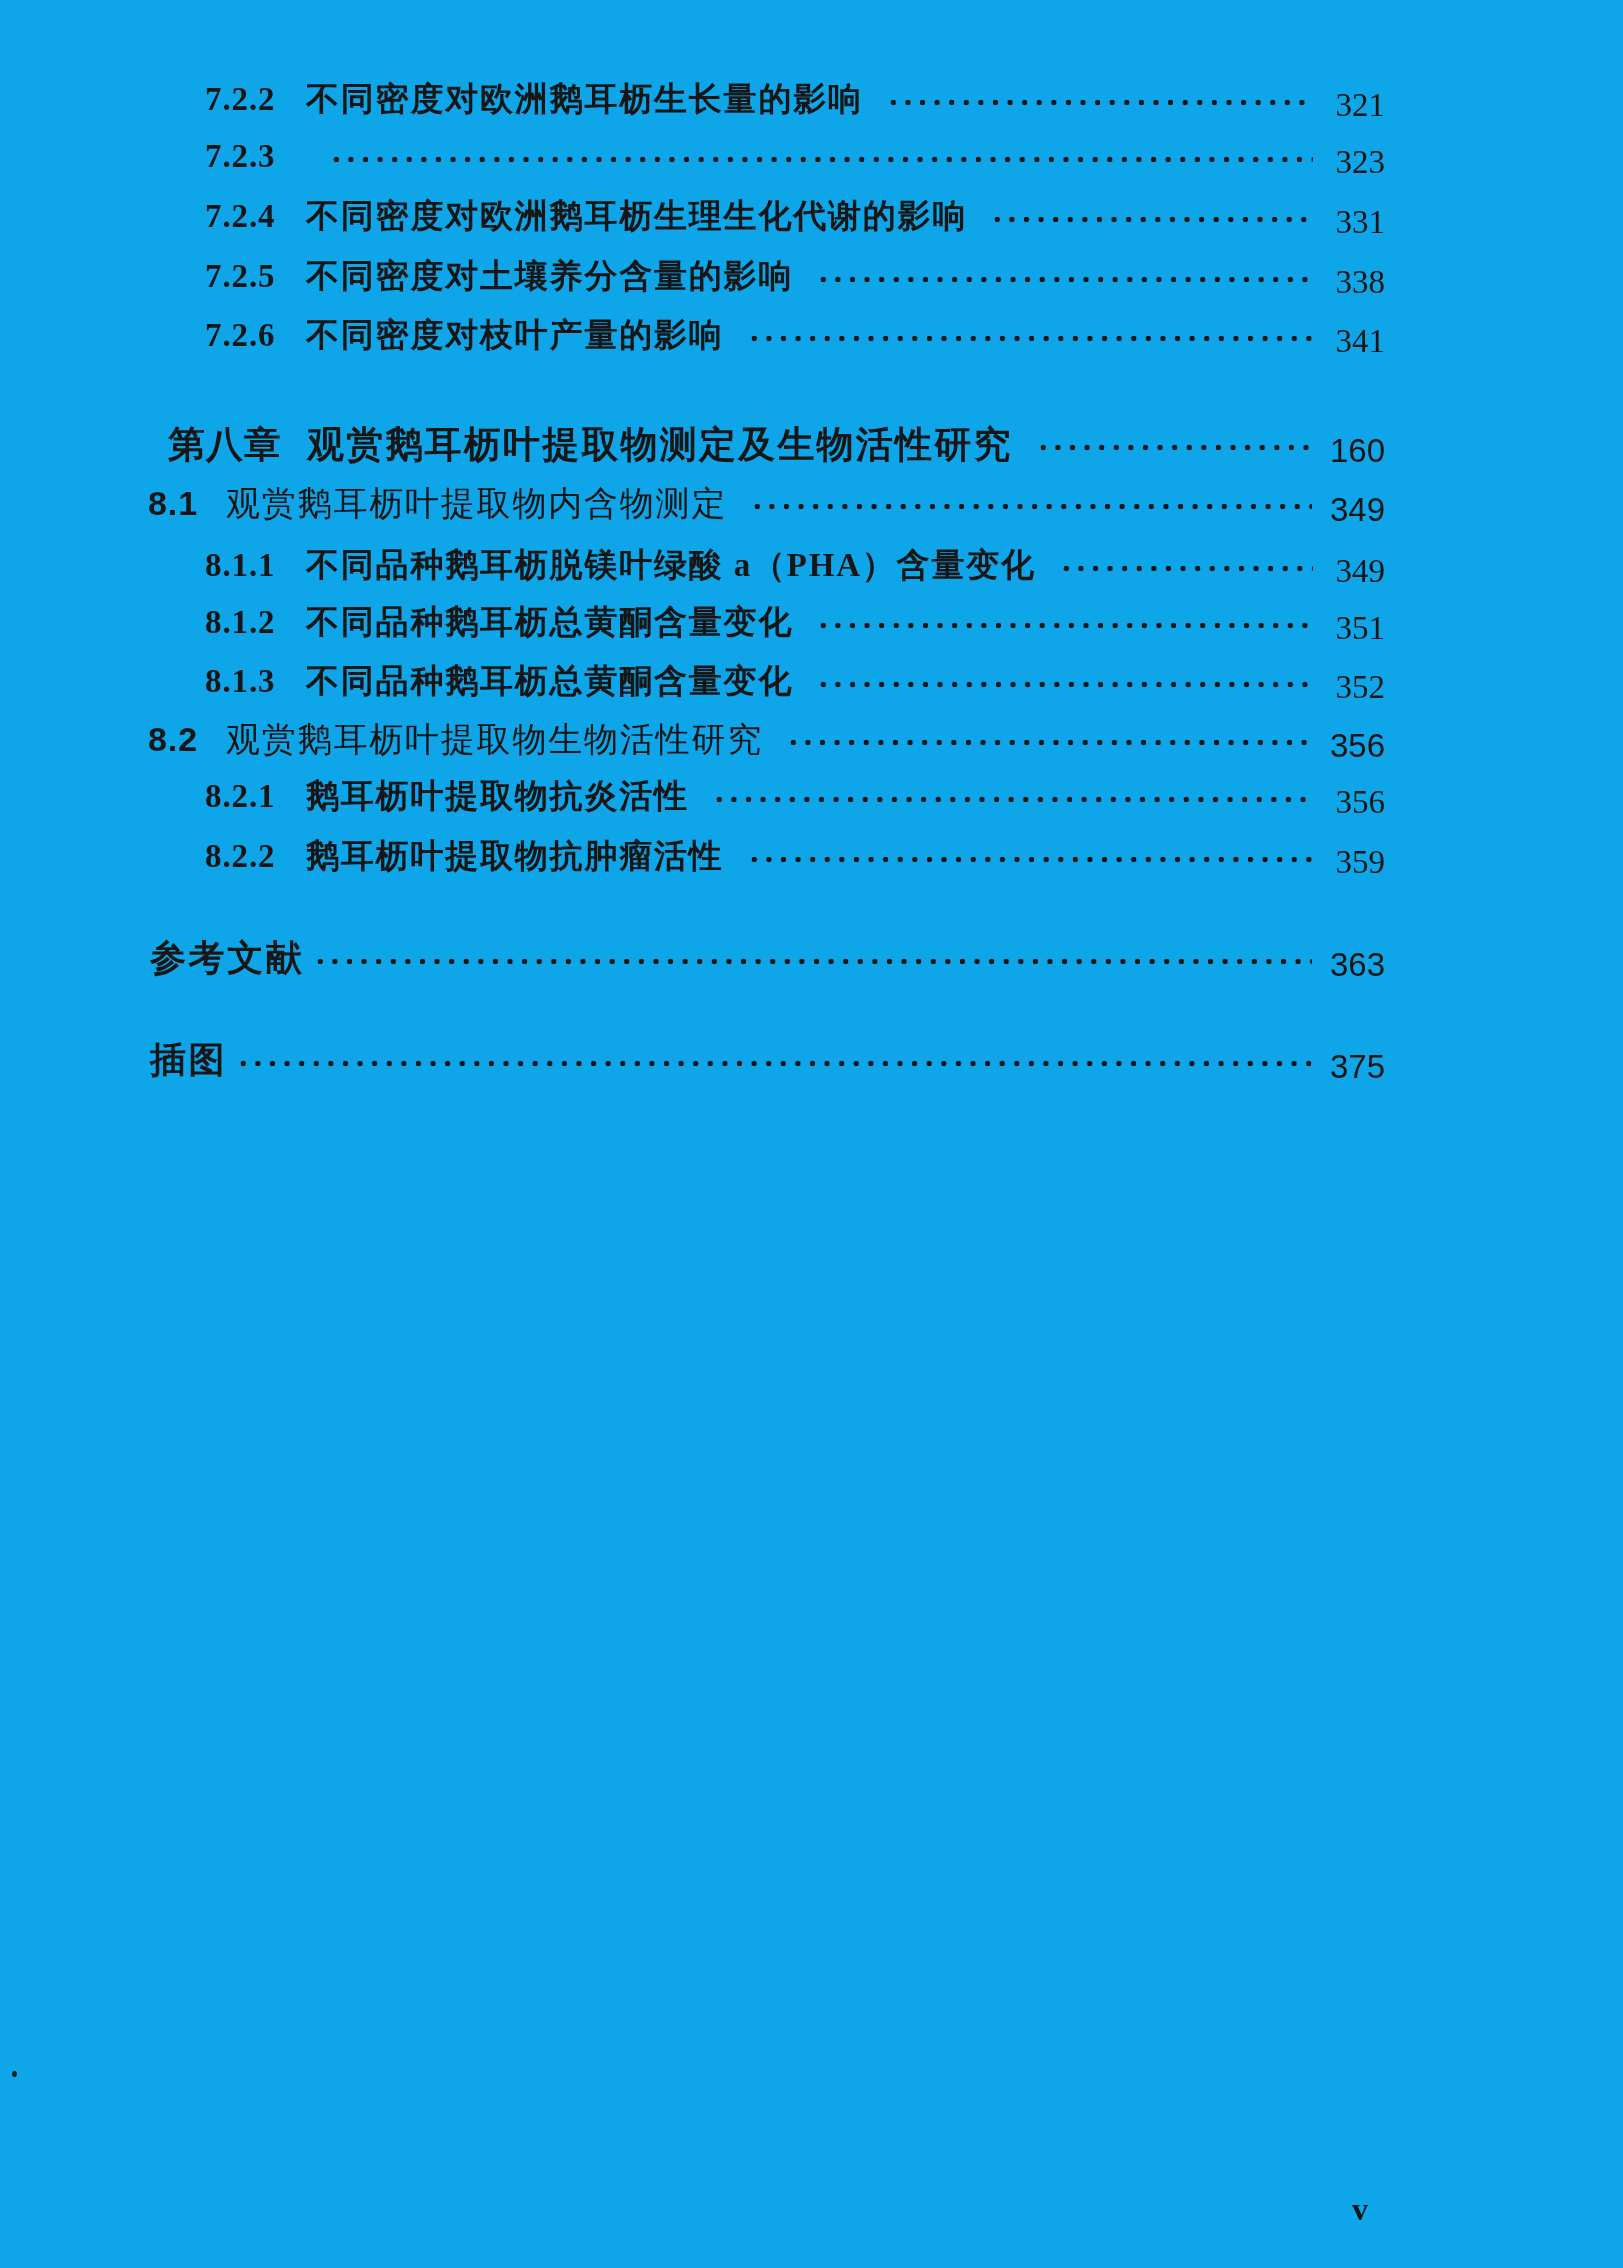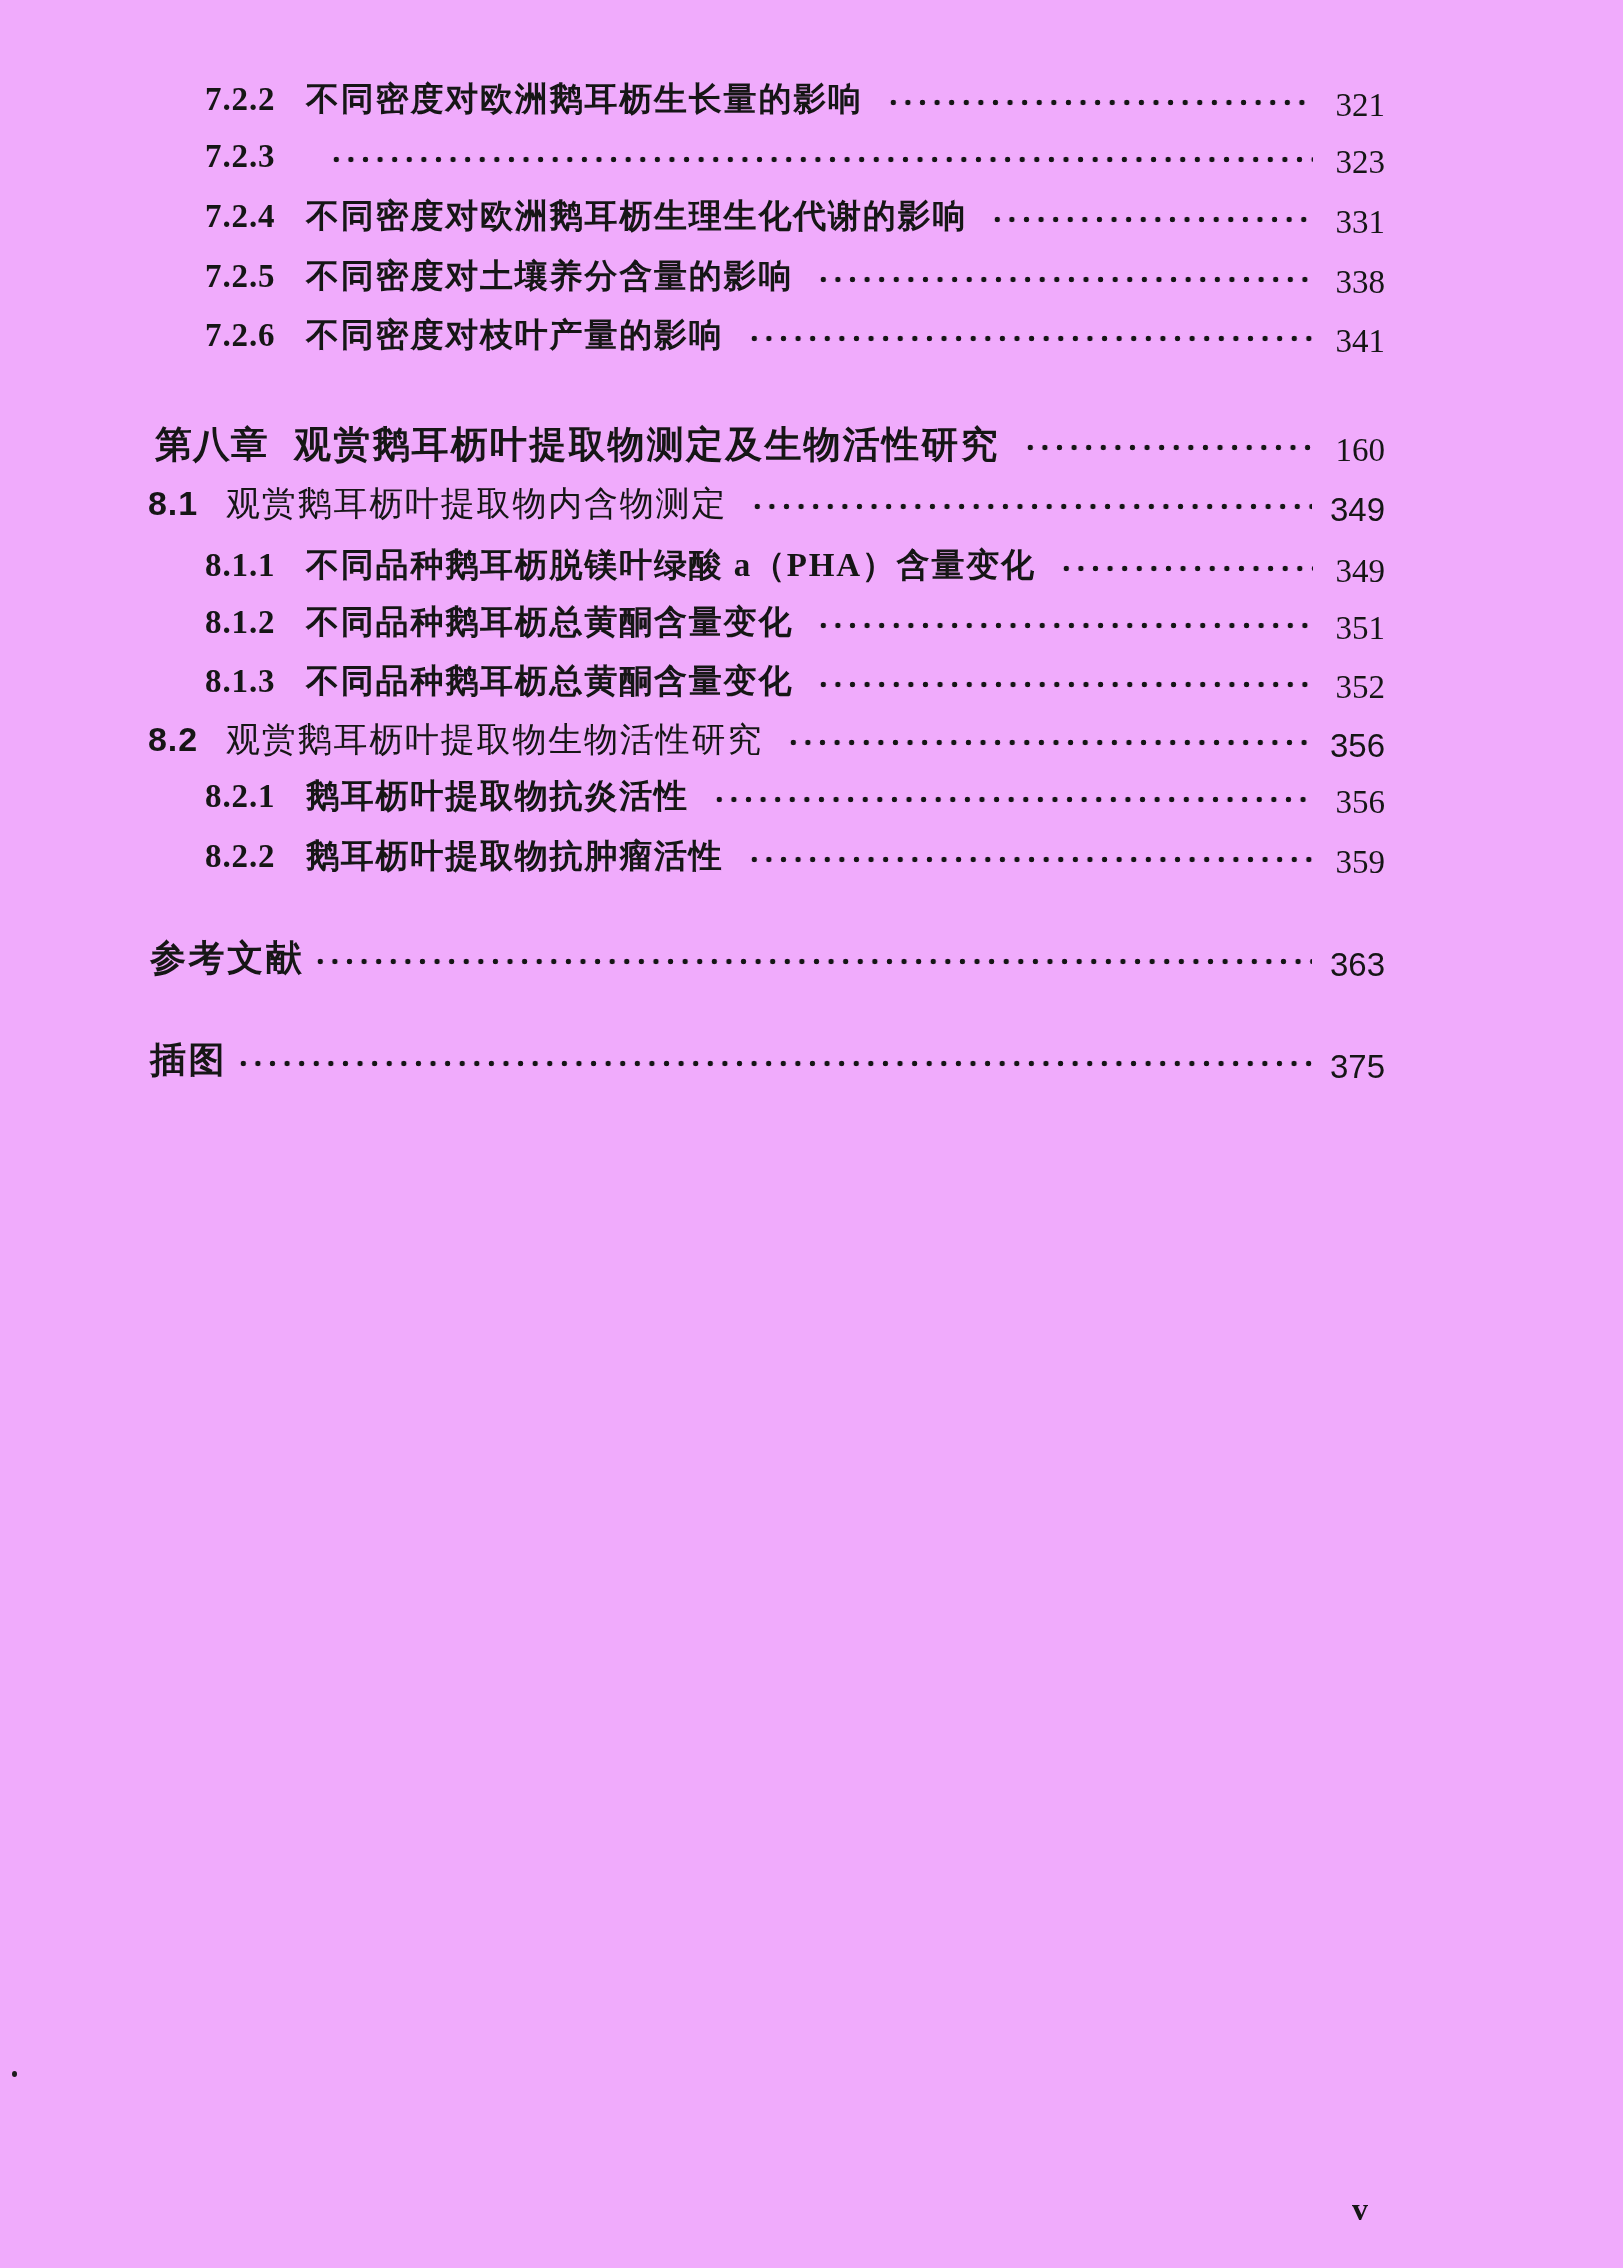--- a/index.html
+++ b/index.html
@@ -5,21 +5,21 @@
   html, body {
     margin: 0;
     padding: 0;
     background: #e8e8e8;
   }
   .page {
     position: relative;
     width: 1623px;
     height: 2268px;
     margin: 0 auto;
-    background: #f0abfc;
+    background: #0ea5e9;
     color: #161616;
     font-family: "Liberation Serif", "DejaVu Serif", serif;
     overflow: hidden;
   }
   .toc-row {
     position: absolute;
     right: 238px;
     height: 59px;
     display: flex;
     align-items: center;
@@ -56,21 +56,21 @@
     margin-top: 12px;
   }
   
   .level3 { left: 205px; font-size: 33px; }
   .level3 .num { width: 101px; }
   
   .level2 { left: 148px; font-size: 34px; font-family: "Liberation Sans", "DejaVu Sans", sans-serif; }
   .level2 .num { width: 78px; font-weight: 700; }
   .level2 .title { font-weight: 400; }
   
-  .chapter { left: 155px; font-size: 37px; font-family: Liberation Serif, serif; }
+  .chapter { left: 168px; font-size: 37px; font-family: Liberation Sans, sans-serif; }
   .chapter .num { width: 139px; font-weight: 700; }
   .chapter .title { font-weight: 700; letter-spacing: 2.2px; }
   
   .refs { left: 150px; font-size: 36px; font-family: "Liberation Sans", "DejaVu Sans", sans-serif; }
   .refs .title { font-weight: 700; letter-spacing: 2.6px; }
   .refs .dots { margin-left: 8.8px; }
   .folio {
     position: absolute;
     left: 1352px;
     top: 2191px;

